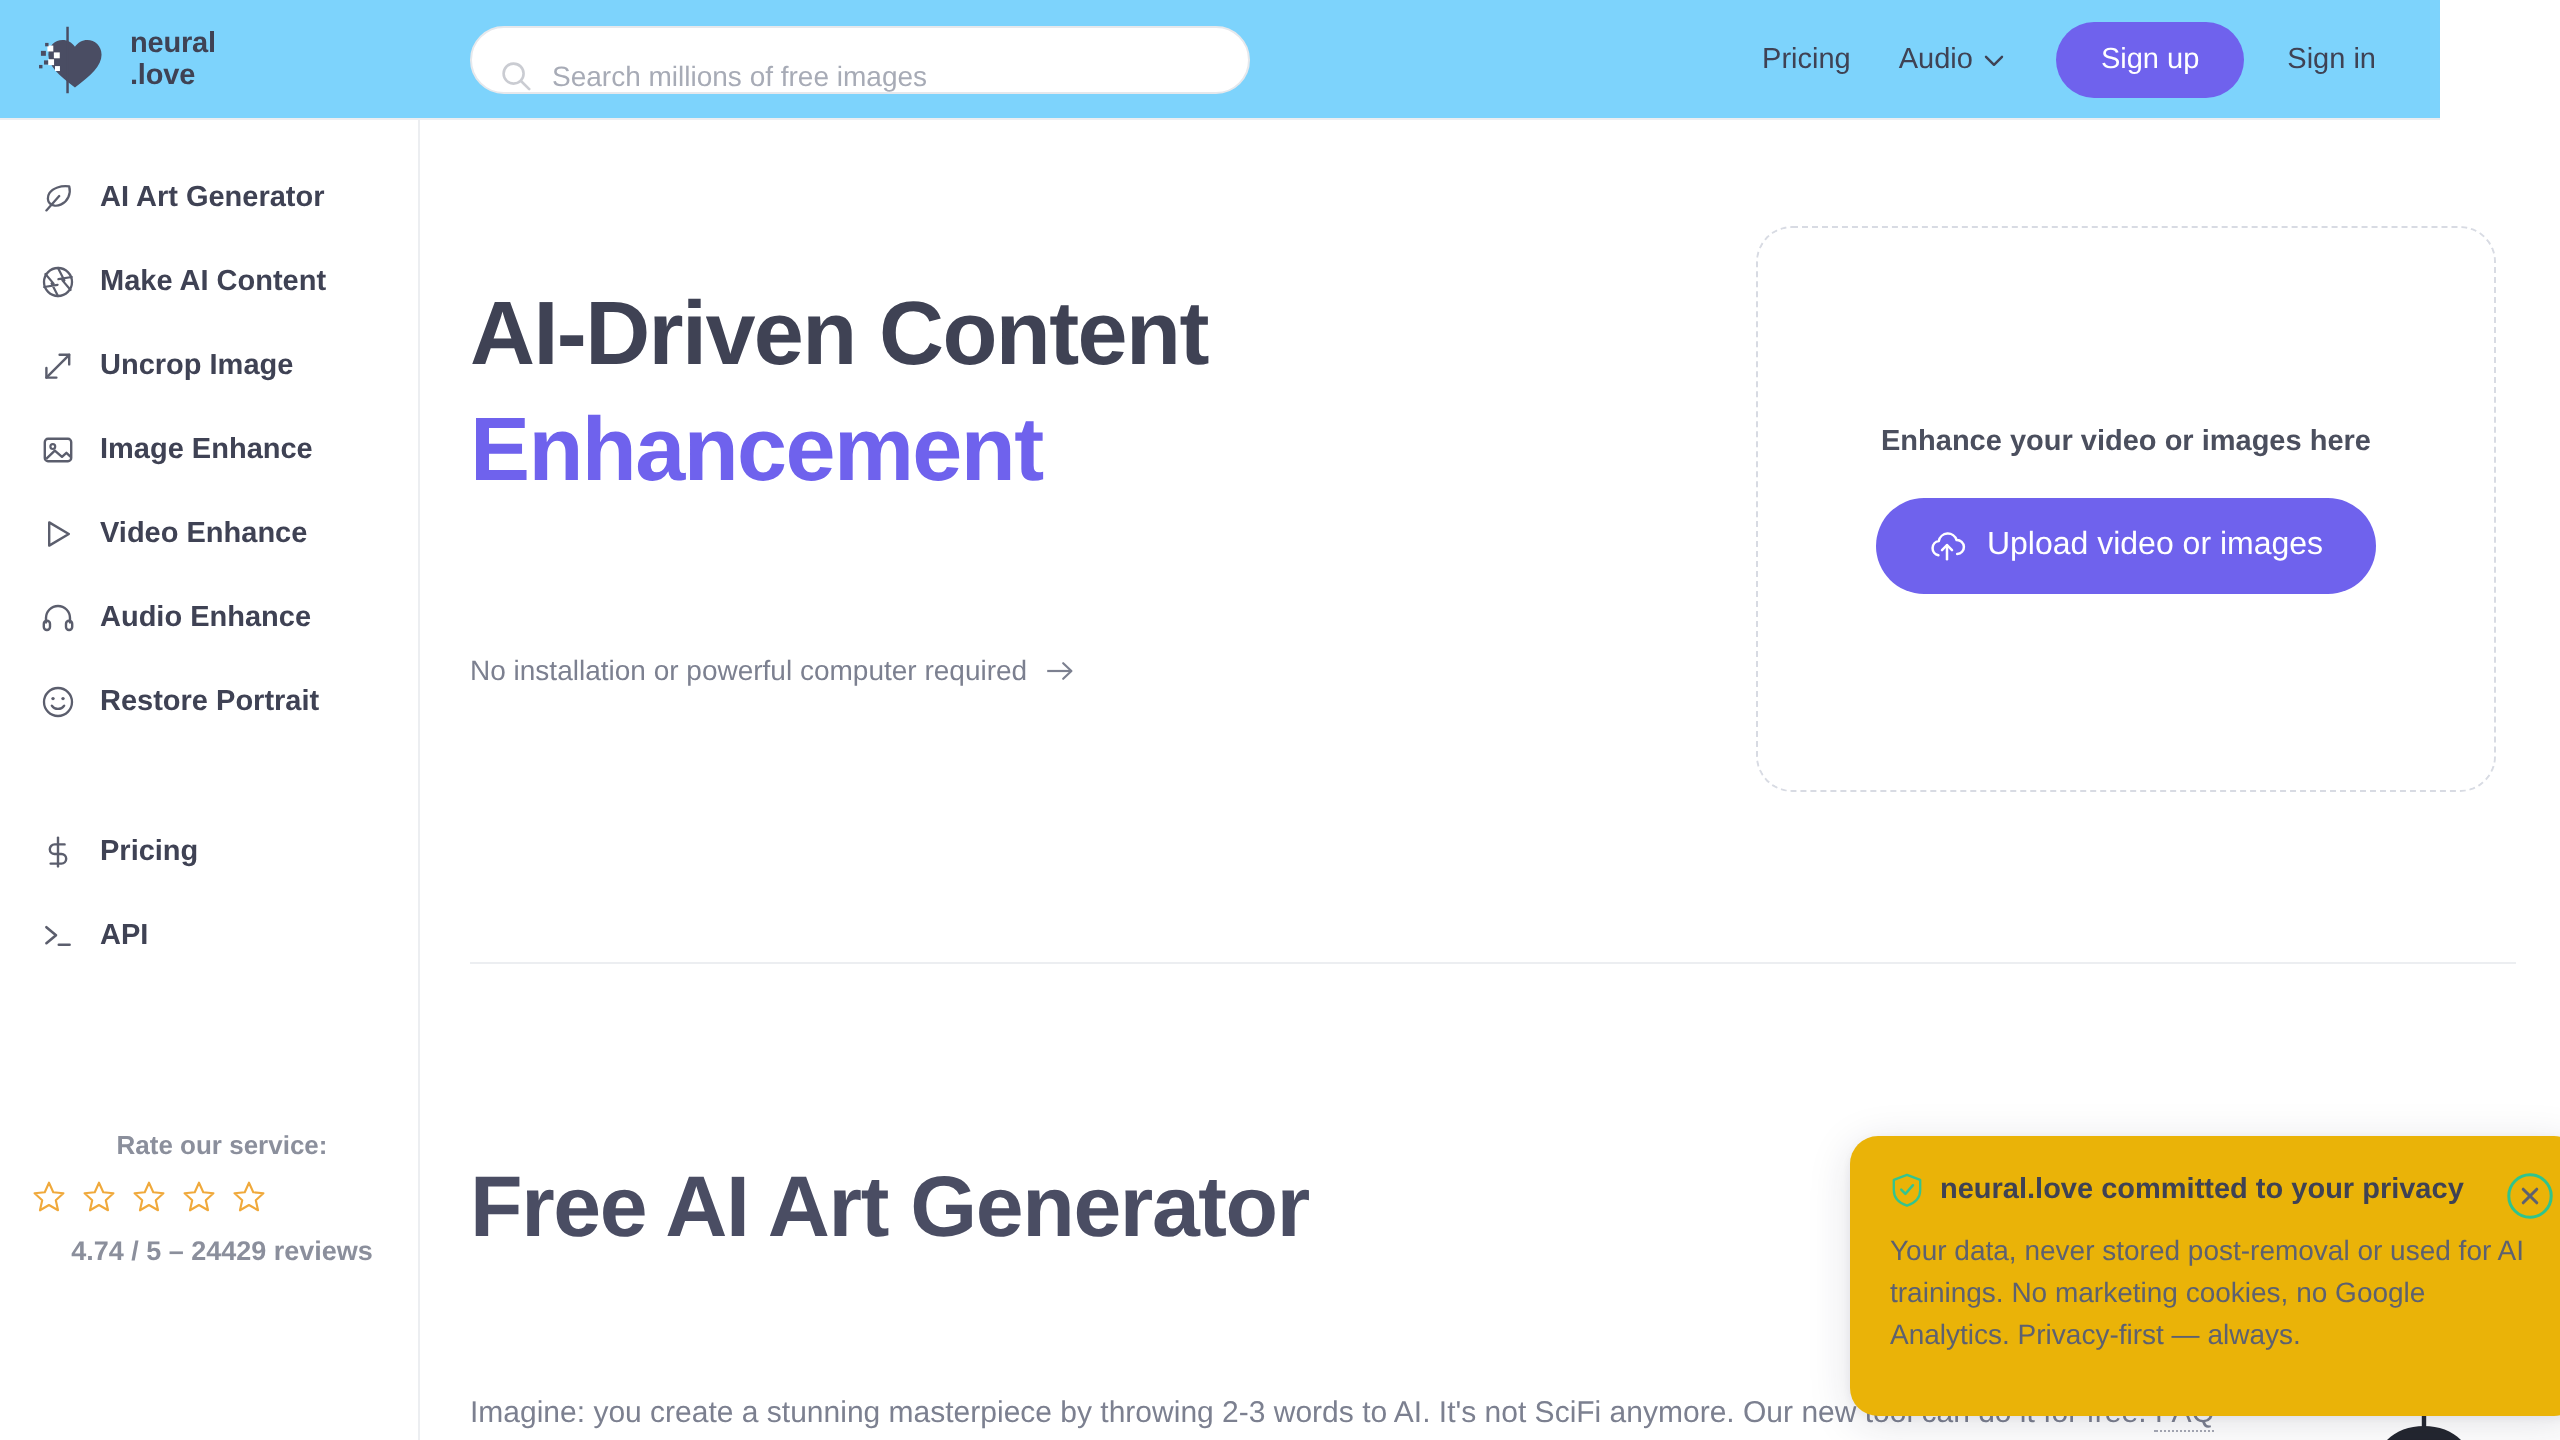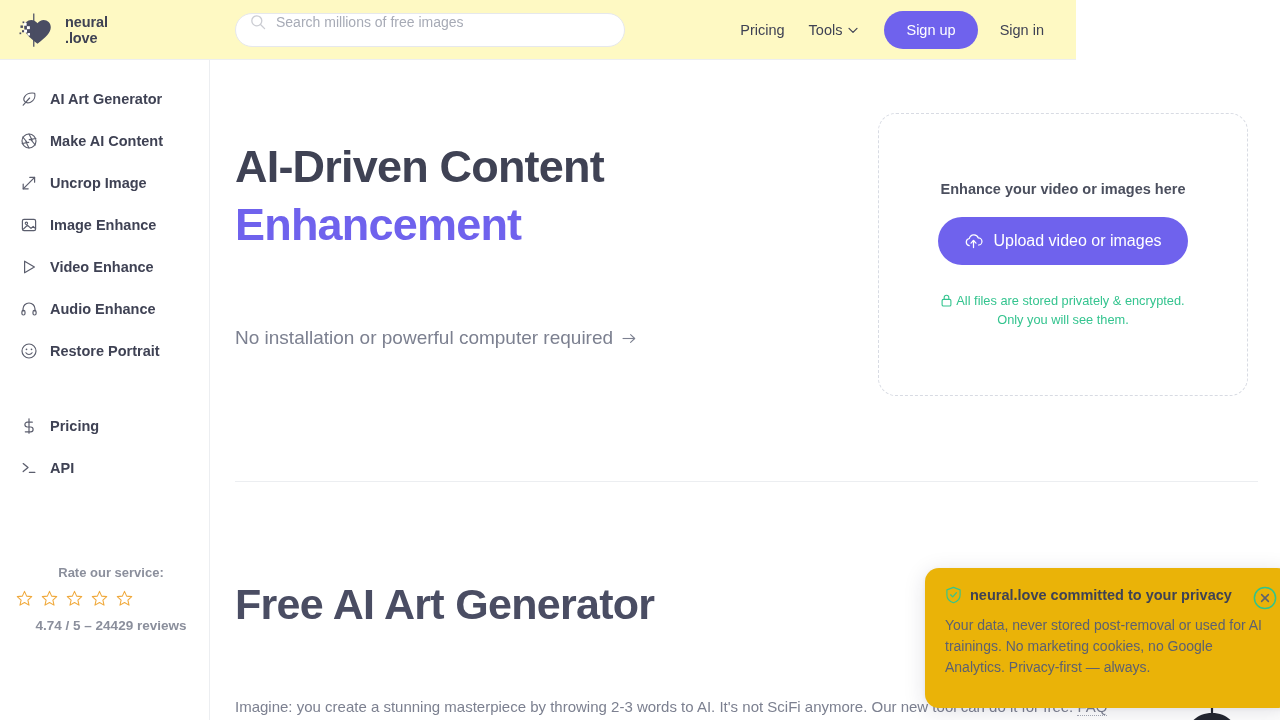--- a/index.html
+++ b/index.html
@@ -8,44 +8,44 @@
     font-family: "Liberation Sans", sans-serif;
     background: #ffffff;
     color: #3f4254;
     overflow: hidden;
   }
   .page { position: relative; width: 1280px; height: 720px; }
 
   
   .header {
     position: absolute; top: 0; left: 0;
-    width: 1076px; height: 60px;
+    width: 1220px; height: 60px;
     border-bottom: 1px solid #eceef1;
-    background: #fef9c3;
+    background: #7dd3fc;
     z-index: 20;
   }
   .brand {
     position: absolute; left: 18px; top: 11px;
     display: flex; align-items: center; gap: 9px;
     text-decoration: none;
   }
   .brand-logo { width: 38px; height: 38px; display: block; }
   .brand-text {
     font-size: 14.5px; line-height: 16px;
     font-weight: 700; color: #3f4254;
     letter-spacing: -0.1px;
   }
   .brand-text span { display: block; }
 
   .search-wrap {
     position: absolute; left: 235px; top: 13px;
     width: 390px; height: 34px;
     border: 1px solid #e6e8ec; border-radius: 18px;
     background: #fff;
-    display: flex; align-items: flex-start;
+    display: flex; align-items: flex-end;
     padding: 0 14px;
   }
   .search-icon { width: 16px; height: 16px; flex: 0 0 16px; margin-right: 10px; opacity: .45; }
   .search-input {
     border: none; outline: none; background: transparent;
     font-family: "Liberation Sans", sans-serif;
     font-size: 14px; color: #3f4254; width: 100%;
   }
   .search-input::placeholder { color: #a7abb6; }
 
@@ -103,21 +103,21 @@
   .hero { position: relative; height: 420px; }
   .hero-title {
     position: absolute; left: 25px; top: 78px;
     font-size: 45px; line-height: 58px;
     font-weight: 700; letter-spacing: -0.8px;
     color: #3f4254;
   }
   .hero-title .accent { color: #6f62ed; }
   .hero-sub {
     position: absolute; left: 25px; top: 267px;
-    font-size: 19px; color: #7c8090;
+    font-size: 14px; color: #7c8090;
     text-decoration: none;
     display: inline-flex; align-items: center; gap: 9px;
   }
   .arrow-r { width: 14px; height: 11px; display: inline-block; }
 
   .upload-box {
     position: absolute; left: 668px; top: 53px;
     width: 370px; height: 283px;
     border: 1.5px dashed #d8dbe3;
     border-radius: 18px;
@@ -227,21 +227,21 @@
         <line x1="10.5" y1="10.5" x2="14.6" y2="14.6" stroke="#8b8f9c" stroke-width="1.3" stroke-linecap="round"></line>
       </svg>
       <input class="search-input" type="text" placeholder="Search millions of free images" style="">
     </div>
 
     <div class="nav-right">
       <a class="nav-link" href="#">
         <span>Pricing</span>
       </a>
       <a class="nav-link" href="#">
-        <span>Tools</span>
+        <span>Audio</span>
         <svg class="chev" viewBox="0 0 10 7">
           <polyline points="1,1.4 5,5.4 9,1.4" fill="none" stroke="#3f4254" stroke-width="1.2" stroke-linecap="round" stroke-linejoin="round"></polyline>
         </svg>
       </a>
       <button class="btn-signup">Sign up</button>
       <a class="nav-link" href="#">
         <span>Sign in</span>
       </a>
     </div>
   </div>
@@ -371,28 +371,20 @@
       <div class="upload-box">
         <div class="upload-head">Enhance your video or images here</div>
         <button class="btn-upload">
           <svg class="cloud-ico" viewBox="0 0 19 16">
             <path d="M5.2 12.6 A3.6 3.6 0 0 1 5.4 5.5 A4.6 4.6 0 0 1 14.3 5.0 A3.5 3.5 0 0 1 14.6 12.0" fill="none" stroke="#fff" stroke-width="1.25" stroke-linecap="round" stroke-linejoin="round"></path>
             <line x1="9.5" y1="14.6" x2="9.5" y2="7.6" stroke="#fff" stroke-width="1.25" stroke-linecap="round"></line>
             <polyline points="7.0,10.1 9.5,7.5 12.0,10.1" fill="none" stroke="#fff" stroke-width="1.25" stroke-linecap="round" stroke-linejoin="round"></polyline>
           </svg>
           <span>Upload video or images</span>
         </button>
-        <div class="privacy-note">
-          <svg class="lock-ico" viewBox="0 0 11 13">
-            <rect x="1.1" y="5.4" width="8.8" height="6.6" rx="1.3" fill="none" stroke="#34c48f" stroke-width="1.1"></rect>
-            <path d="M3.2 5.4 V3.6 A2.3 2.3 0 0 1 7.8 3.6 V5.4" fill="none" stroke="#34c48f" stroke-width="1.1"></path>
-          </svg><span>All files are stored privately &amp; encrypted.</span>
-          <br>
-          <span>Only you will see them.</span>
-        </div>
       </div>
 
       <div class="divider"></div>
     </div>
 
     <div class="section2">
       <h2 class="sec-title">Free AI Art Generator</h2>
       <p class="sec-body">
         <span>Imagine: you create a stunning masterpiece by throwing 2-3 words to AI. It's not SciFi anymore.</span>
         <span>Our new tool can do it for free.</span>

